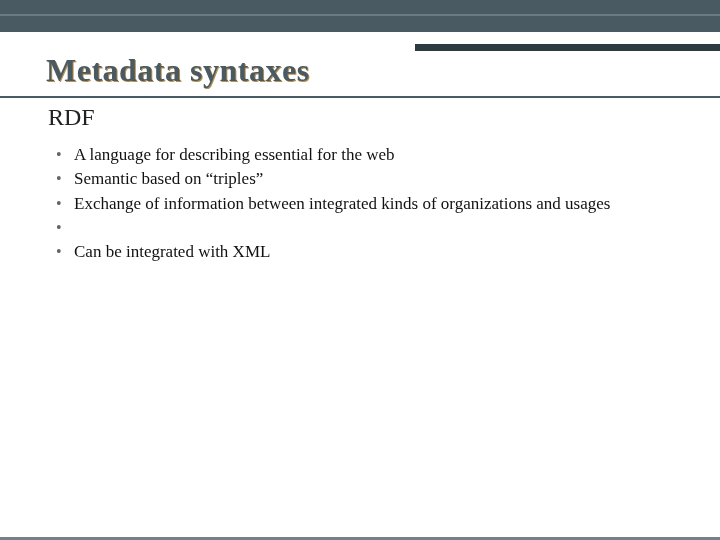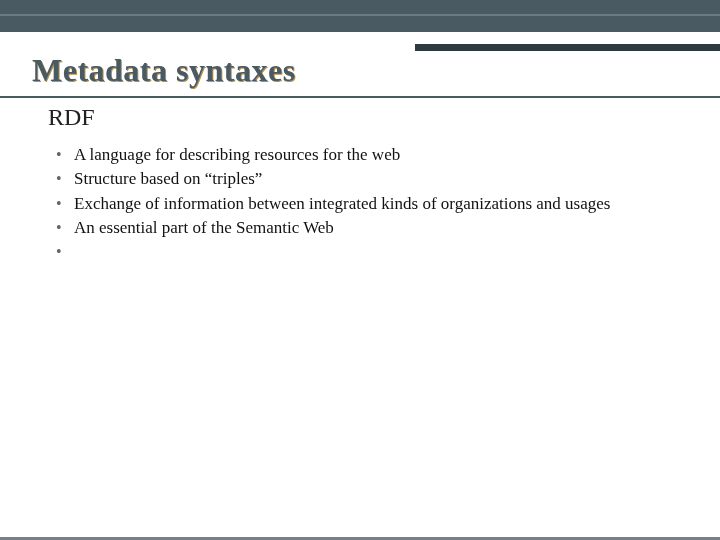--- a/index.html
+++ b/index.html
@@ -31,21 +31,21 @@
     position: absolute;
     top: 44px;
     left: 415px;
     width: 305px;
     height: 7px;
     background: #2e3a42;
   }
   .title {
     position: absolute;
     top: 52px;
-    left: 32px;
+    left: 46px;
     font-size: 32px;
     font-weight: bold;
     color: #4a5a63;
     text-shadow: 1px 1px 0 #b89050;
     letter-spacing: 0.5px;
   }
   .hr-under-title {
     position: absolute;
     top: 96px;
     left: 0;
@@ -105,32 +105,32 @@
 
 <div class="title">Metadata syntaxes</div>
 
 <div class="hr-under-title"></div>
 
 <div class="subtitle">RDF</div>
 
 <div class="bullets">
   <div class="bullet-row">
     <span class="bullet-dot">•</span>
-    <span class="bullet-text">A language for describing resources for the web</span>
+    <span class="bullet-text">A language for describing essential for the web</span>
   </div>
   <div class="bullet-row">
     <span class="bullet-dot">•</span>
-    <span class="bullet-text">Structure based on “triples”</span>
+    <span class="bullet-text">Semantic based on “triples”</span>
   </div>
   <div class="bullet-row">
     <span class="bullet-dot">•</span>
     <span class="bullet-text">Exchange of information between integrated kinds of organizations and usages</span>
   </div>
   <div class="bullet-row">
     <span class="bullet-dot">•</span>
-    <span class="bullet-text">An essential part of the Semantic Web</span>
   </div>
   <div class="bullet-row">
     <span class="bullet-dot">•</span>
+    <span class="bullet-text">Can be integrated with XML</span>
   </div>
 </div>
 
 <div class="footer-bar"></div>
 
 </body></html>

